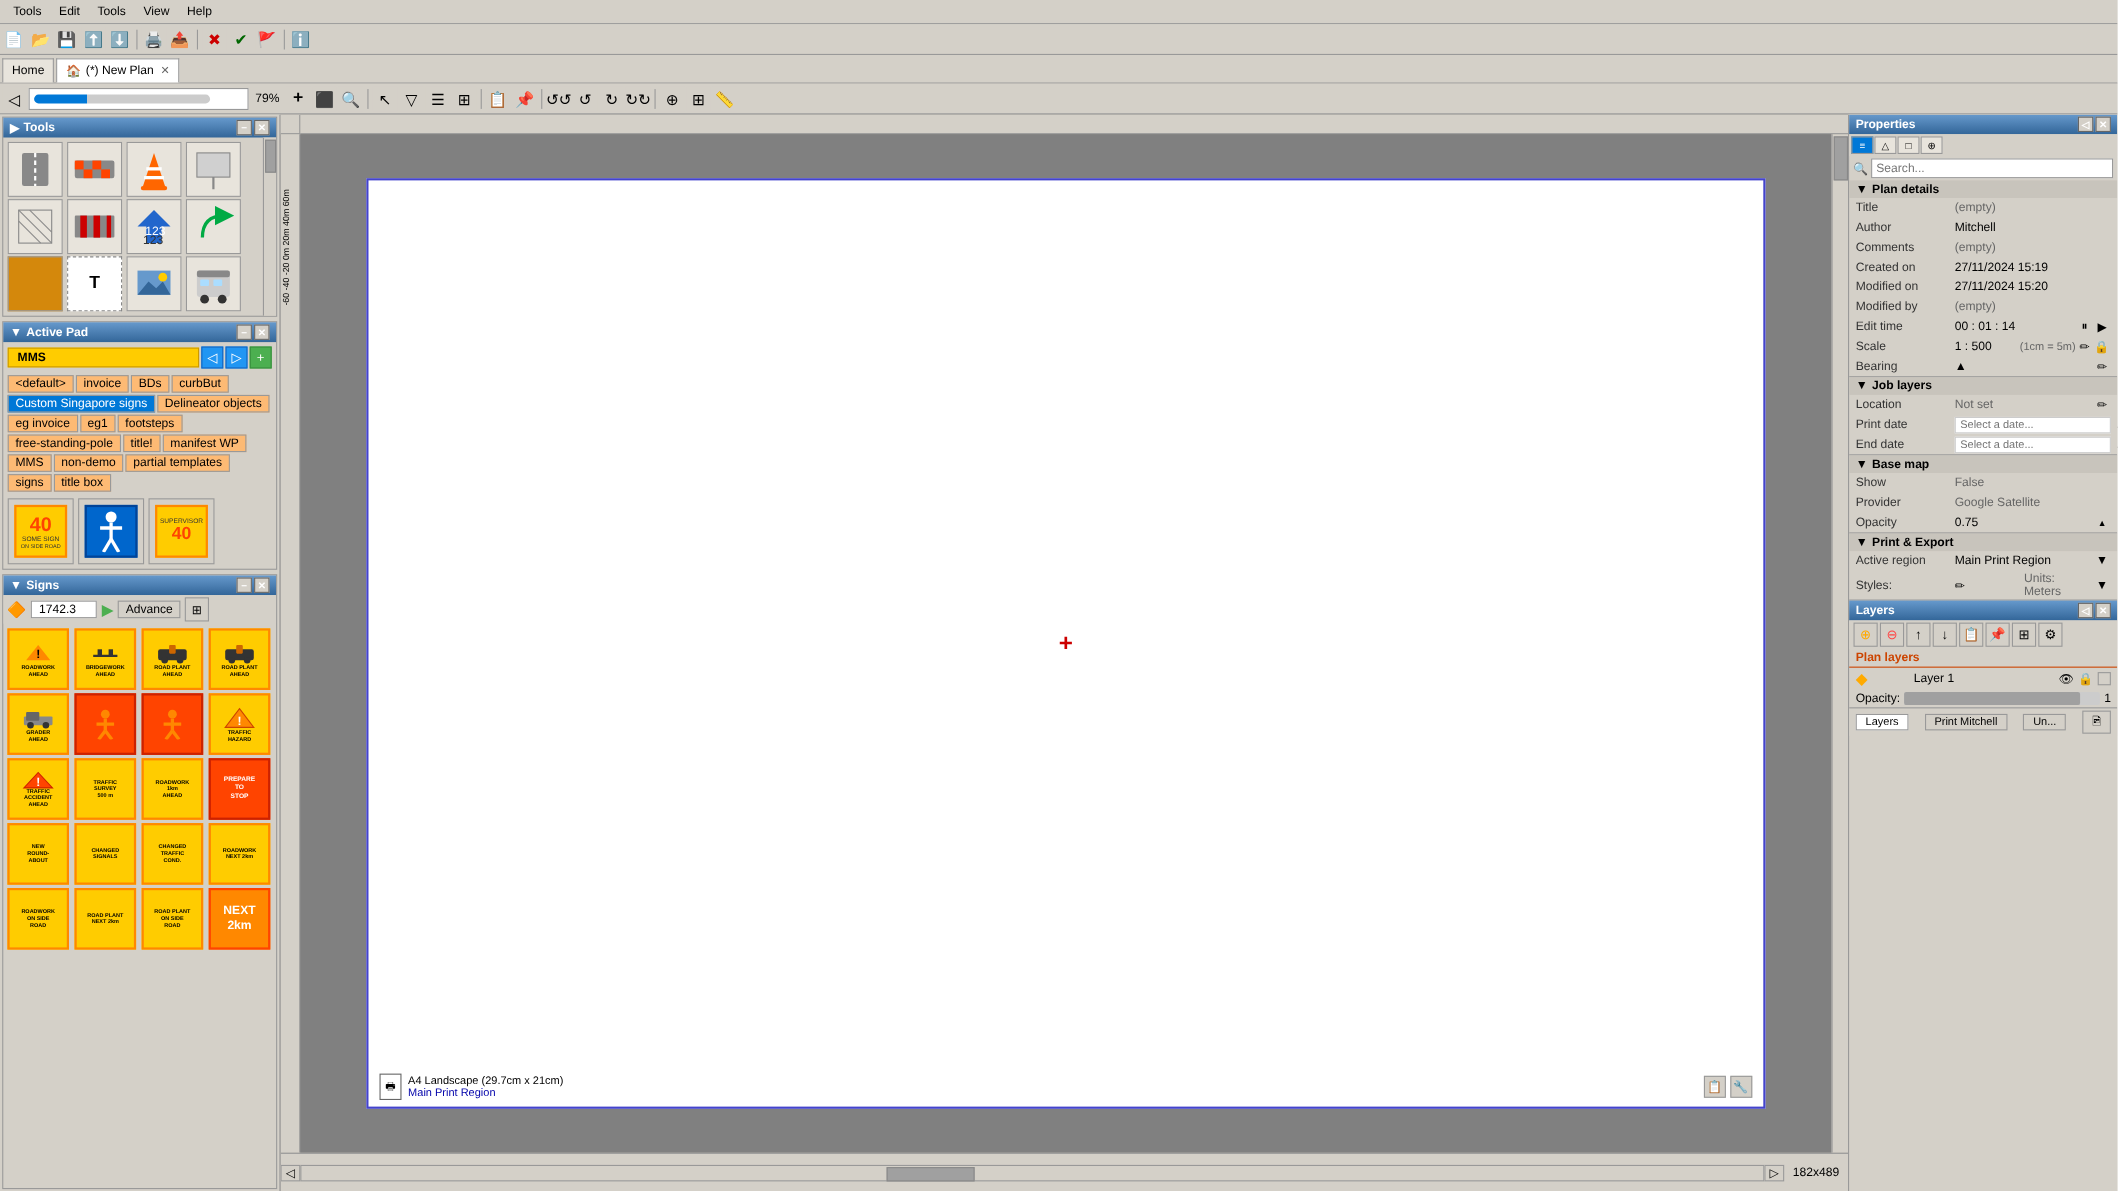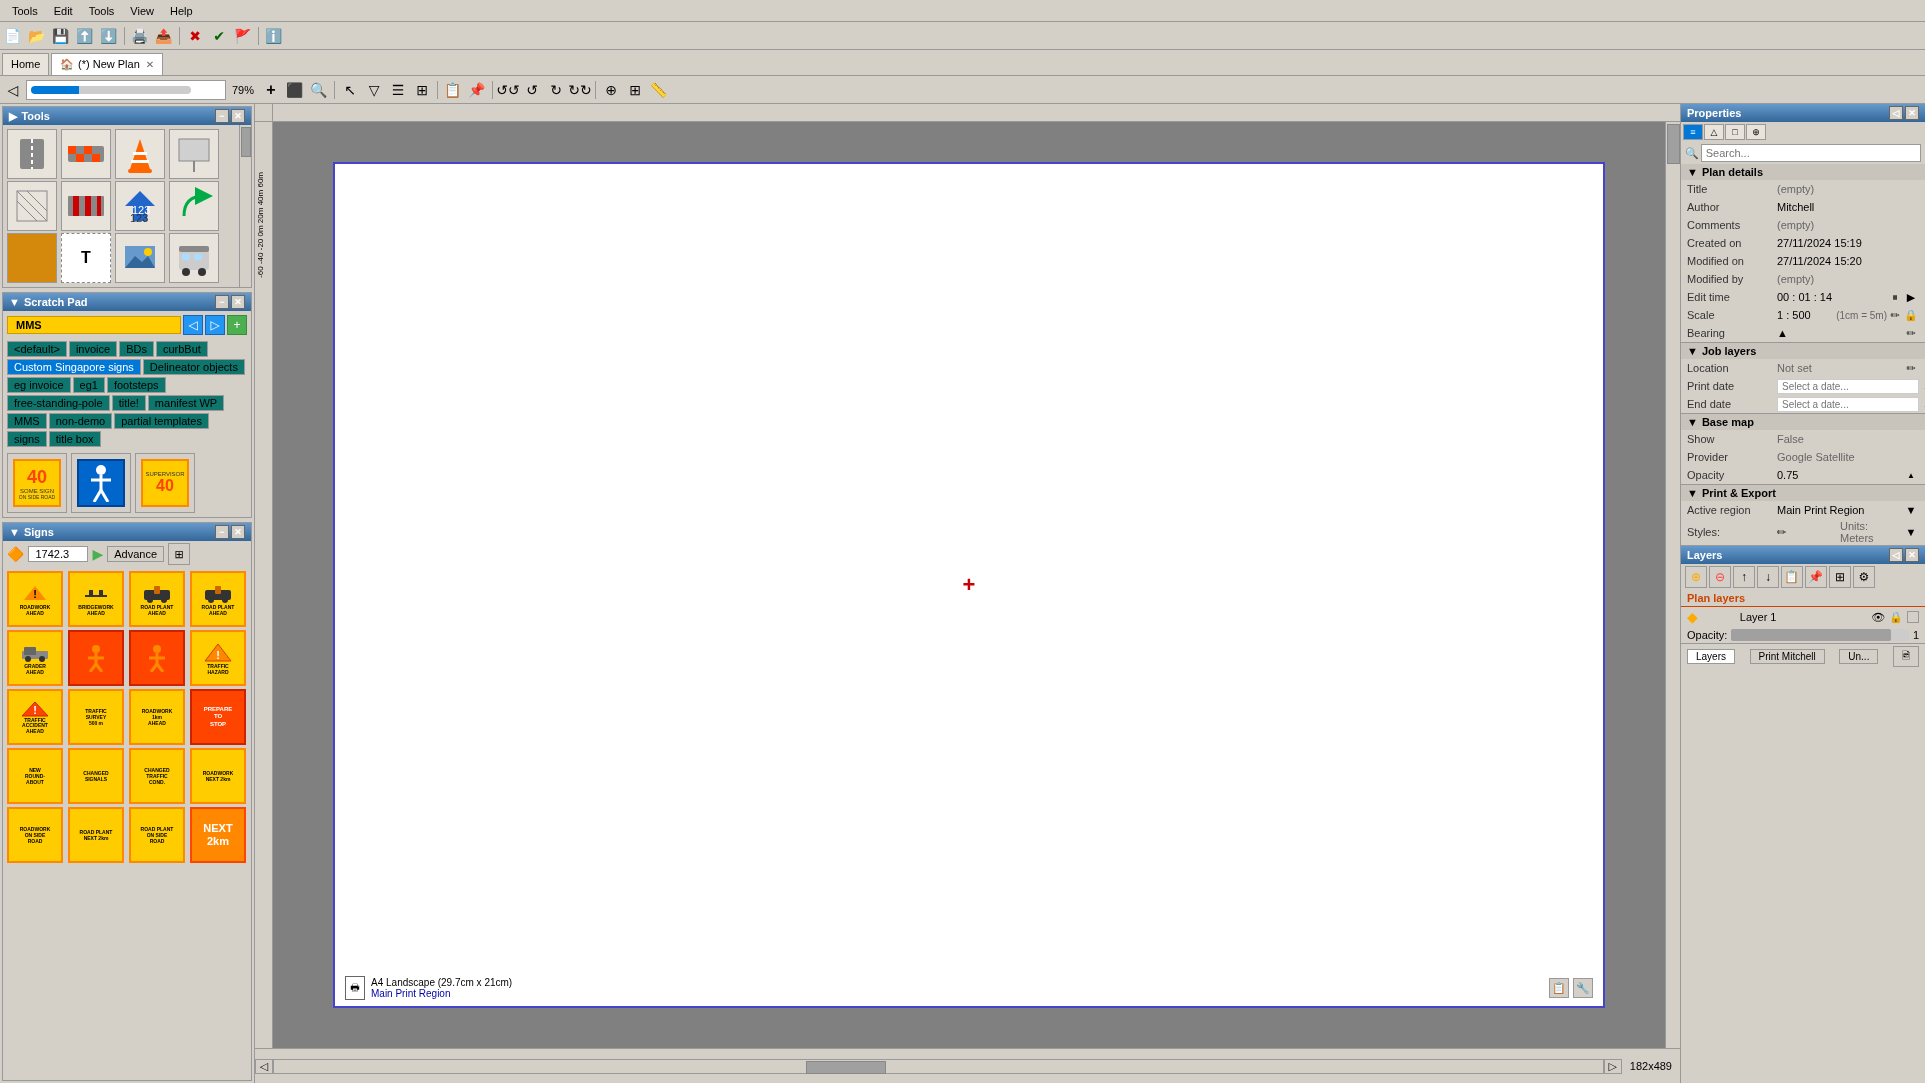--- a/index.html
+++ b/index.html
@@ -42,21 +42,21 @@
     .tool-grid { display: grid; grid-template-columns: repeat(4, 52px); gap: 2px; padding: 4px; }
     .tool-item { width: 50px; height: 50px; border: 1px solid #999; background: #e8e4dc; display: flex; align-items: center; justify-content: center; cursor: pointer; overflow: hidden; }
 
     
     .scratch-pad { flex: none; }
     .mms-bar { display: flex; align-items: center; gap: 2px; padding: 4px; }
     .mms-label { background: #ffcc00; border: 1px solid #cc9900; padding: 2px 8px; font-weight: bold; flex: 1; }
     .mms-btn2 { width: 20px; height: 20px; background: #2196F3; border: 1px solid #1565C0; color: white; display: flex; align-items: center; justify-content: center; cursor: pointer; font-size: 12px; }
     .mms-btn3 { width: 20px; height: 20px; background: #4caf50; border: 1px solid #388e3c; color: white; display: flex; align-items: center; justify-content: center; cursor: pointer; font-size: 12px; }
     .tag-bar { display: flex; flex-wrap: wrap; gap: 2px; padding: 2px 4px; }
-    .tag { background: #0f766e; border: 1px solid #999; padding: 1px 6px; cursor: pointer; font-size: 11px; }
+    .tag { background: #fdba74; border: 1px solid #999; padding: 1px 6px; cursor: pointer; font-size: 11px; }
     .tag.selected { background: #0078d7; color: white; }
     .scratch-items { display: flex; gap: 4px; padding: 4px; }
     .scratch-sign { width: 60px; height: 60px; border: 1px solid #999; display: flex; flex-direction: column; align-items: center; justify-content: center; cursor: pointer; overflow: hidden; font-size: 8px; }
 
     
     .signs-panel { flex: 1; overflow: hidden; display: flex; flex-direction: column; }
     .signs-toolbar { display: flex; align-items: center; gap: 4px; padding: 2px 4px; background: #d4d0c8; }
     .signs-num { background: #fff; border: 1px solid #999; padding: 1px 6px; width: 60px; }
     .signs-adv { background: #d4d0c8; border: 1px solid #999; padding: 1px 6px; cursor: pointer; }
     .signs-grid { display: grid; grid-template-columns: repeat(4, 58px); gap: 3px; padding: 4px; overflow-y: auto; flex: 1; }
@@ -278,21 +278,21 @@
         <div style="position:absolute;right:0;top:0;width:12px;height:100%;background:#d4d0c8;border-left:1px solid #999;">
           <div style="width:10px;height:30px;background:#a0a0a0;border:1px solid #888;margin:2px auto;"></div>
         </div>
       </div>
     </div>
 
     <div class="panel scratch-pad">
       <div class="panel-header">
         <div class="panel-header-left">
           <span>▼</span>
-          <span>Scratch Pad</span>
+          <span>Active Pad</span>
         </div>
         <div class="panel-controls">
           <div class="panel-btn">−</div>
           <div class="panel-btn">✕</div>
         </div>
       </div>
       <div class="mms-bar">
         <div class="mms-label">MMS</div>
         <div class="mms-btn2">◁</div>
         <div class="mms-btn2">▷</div>

